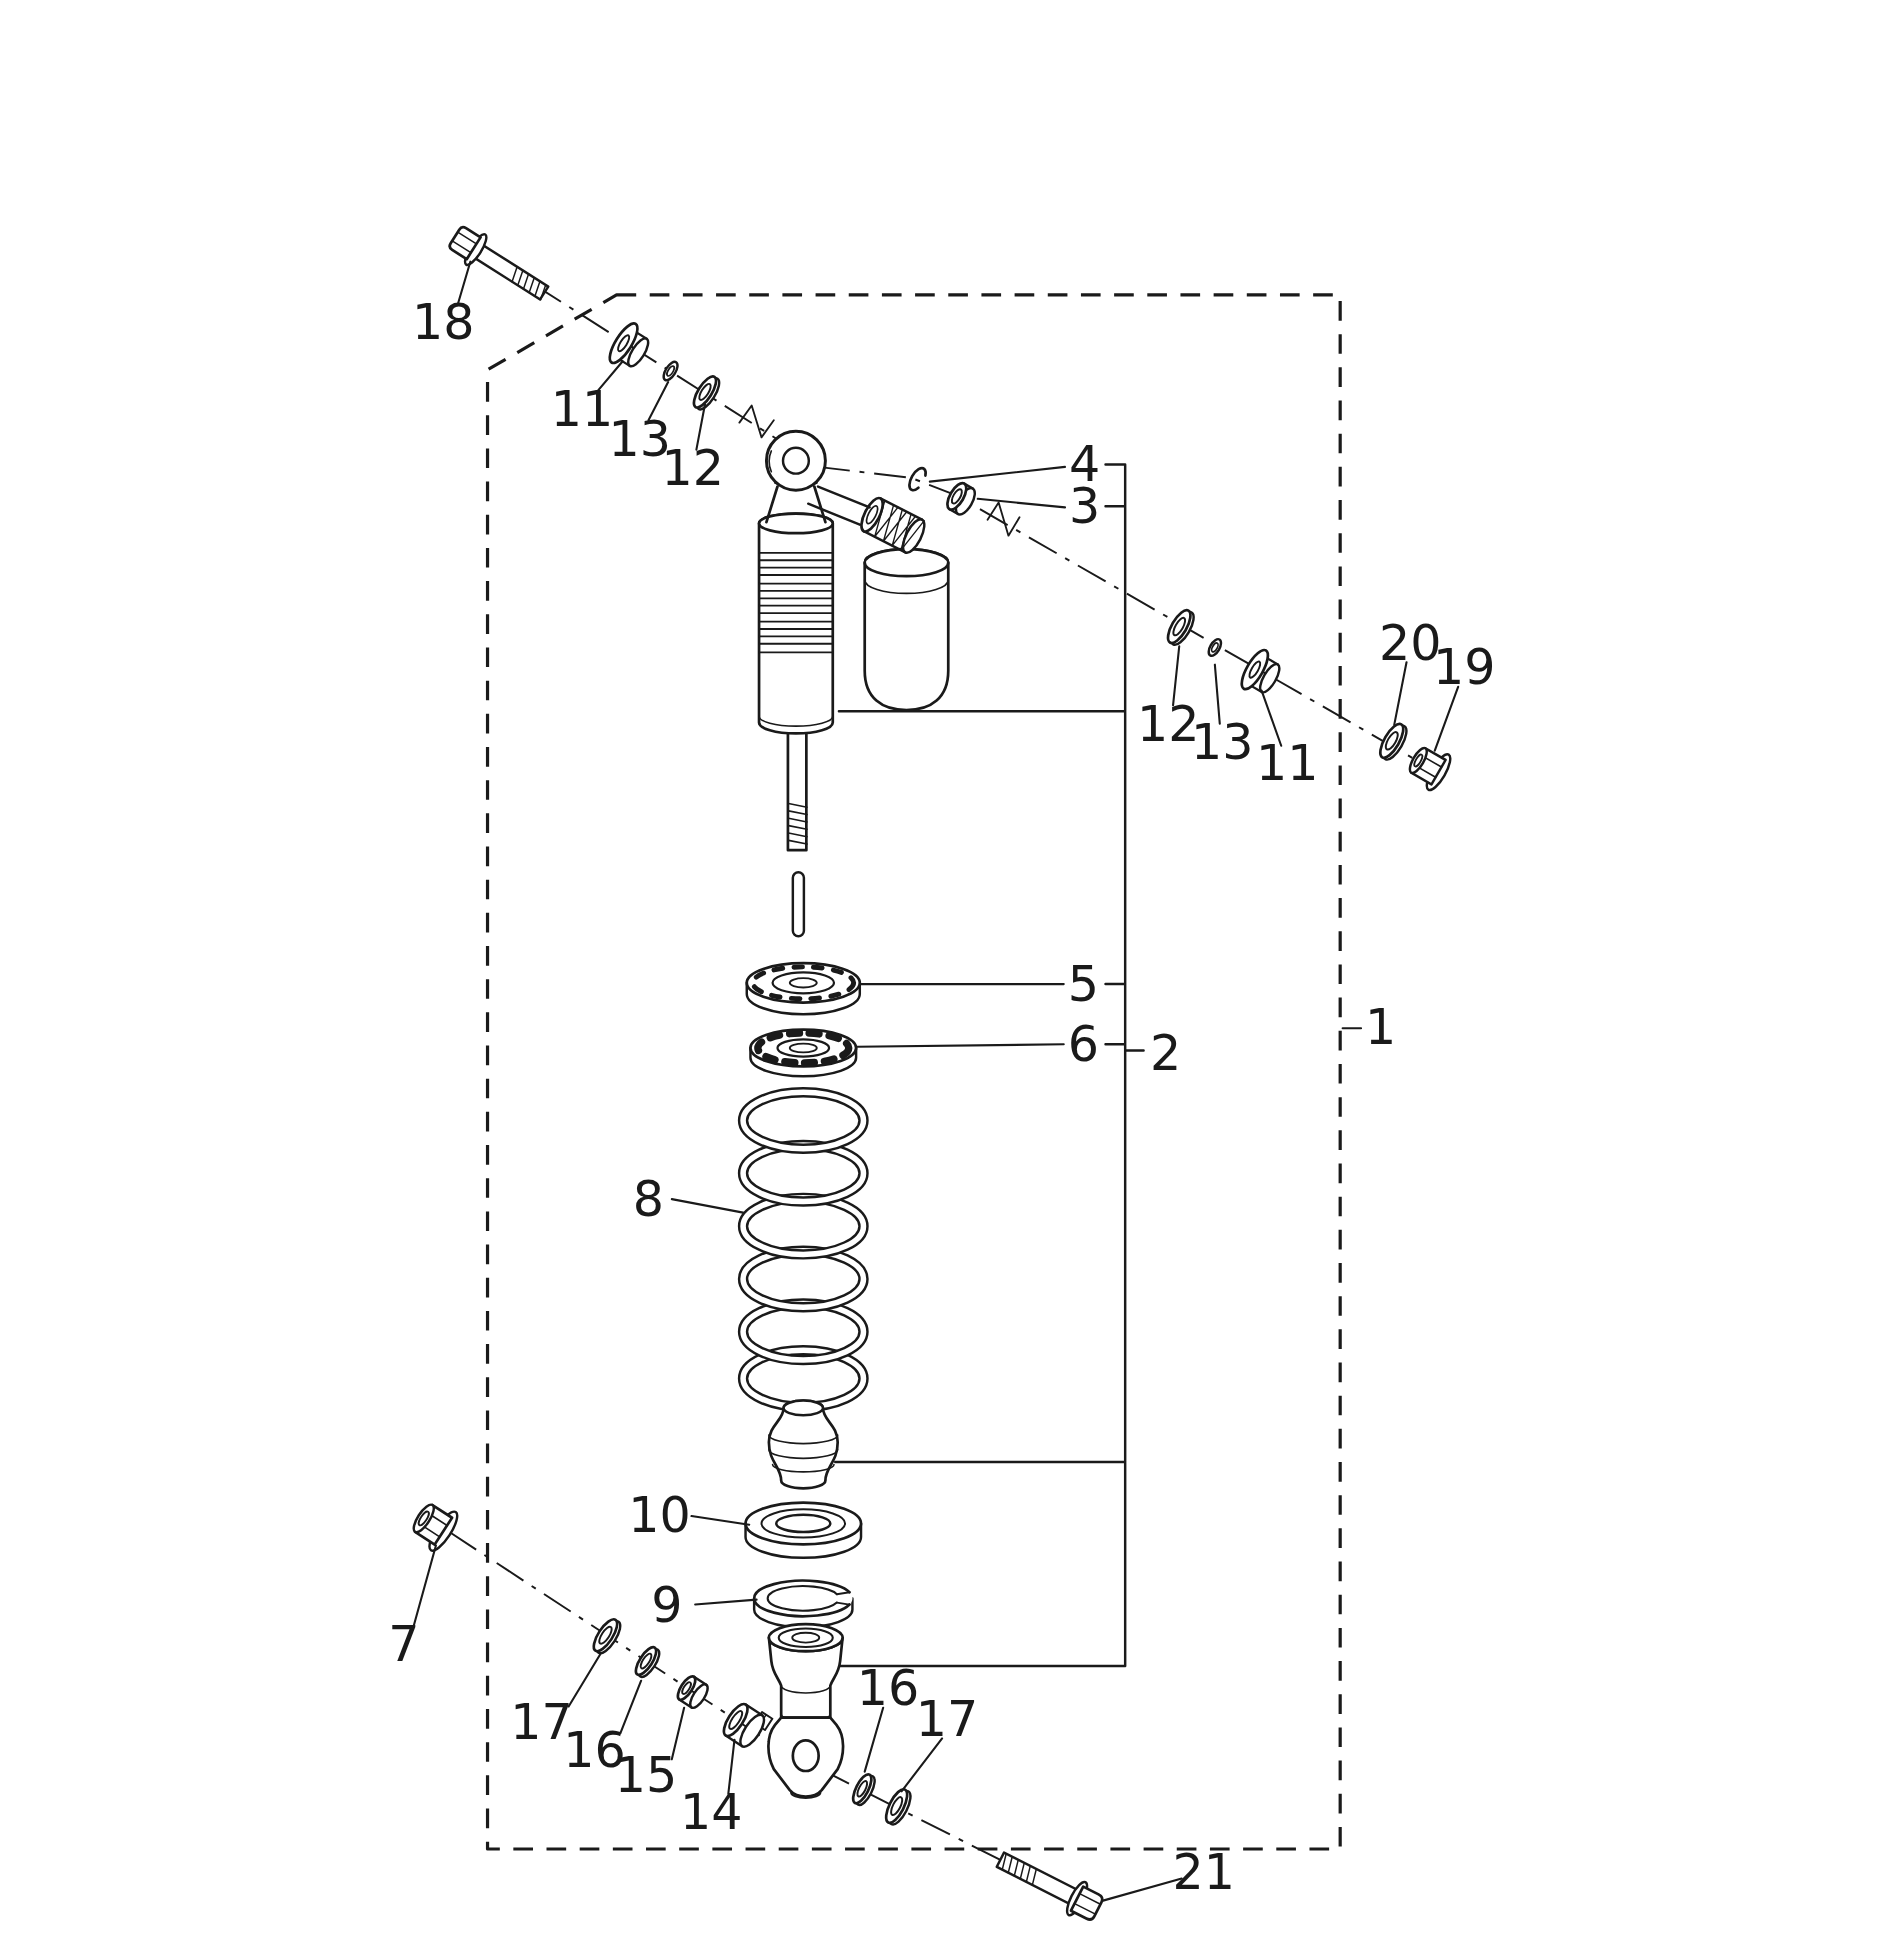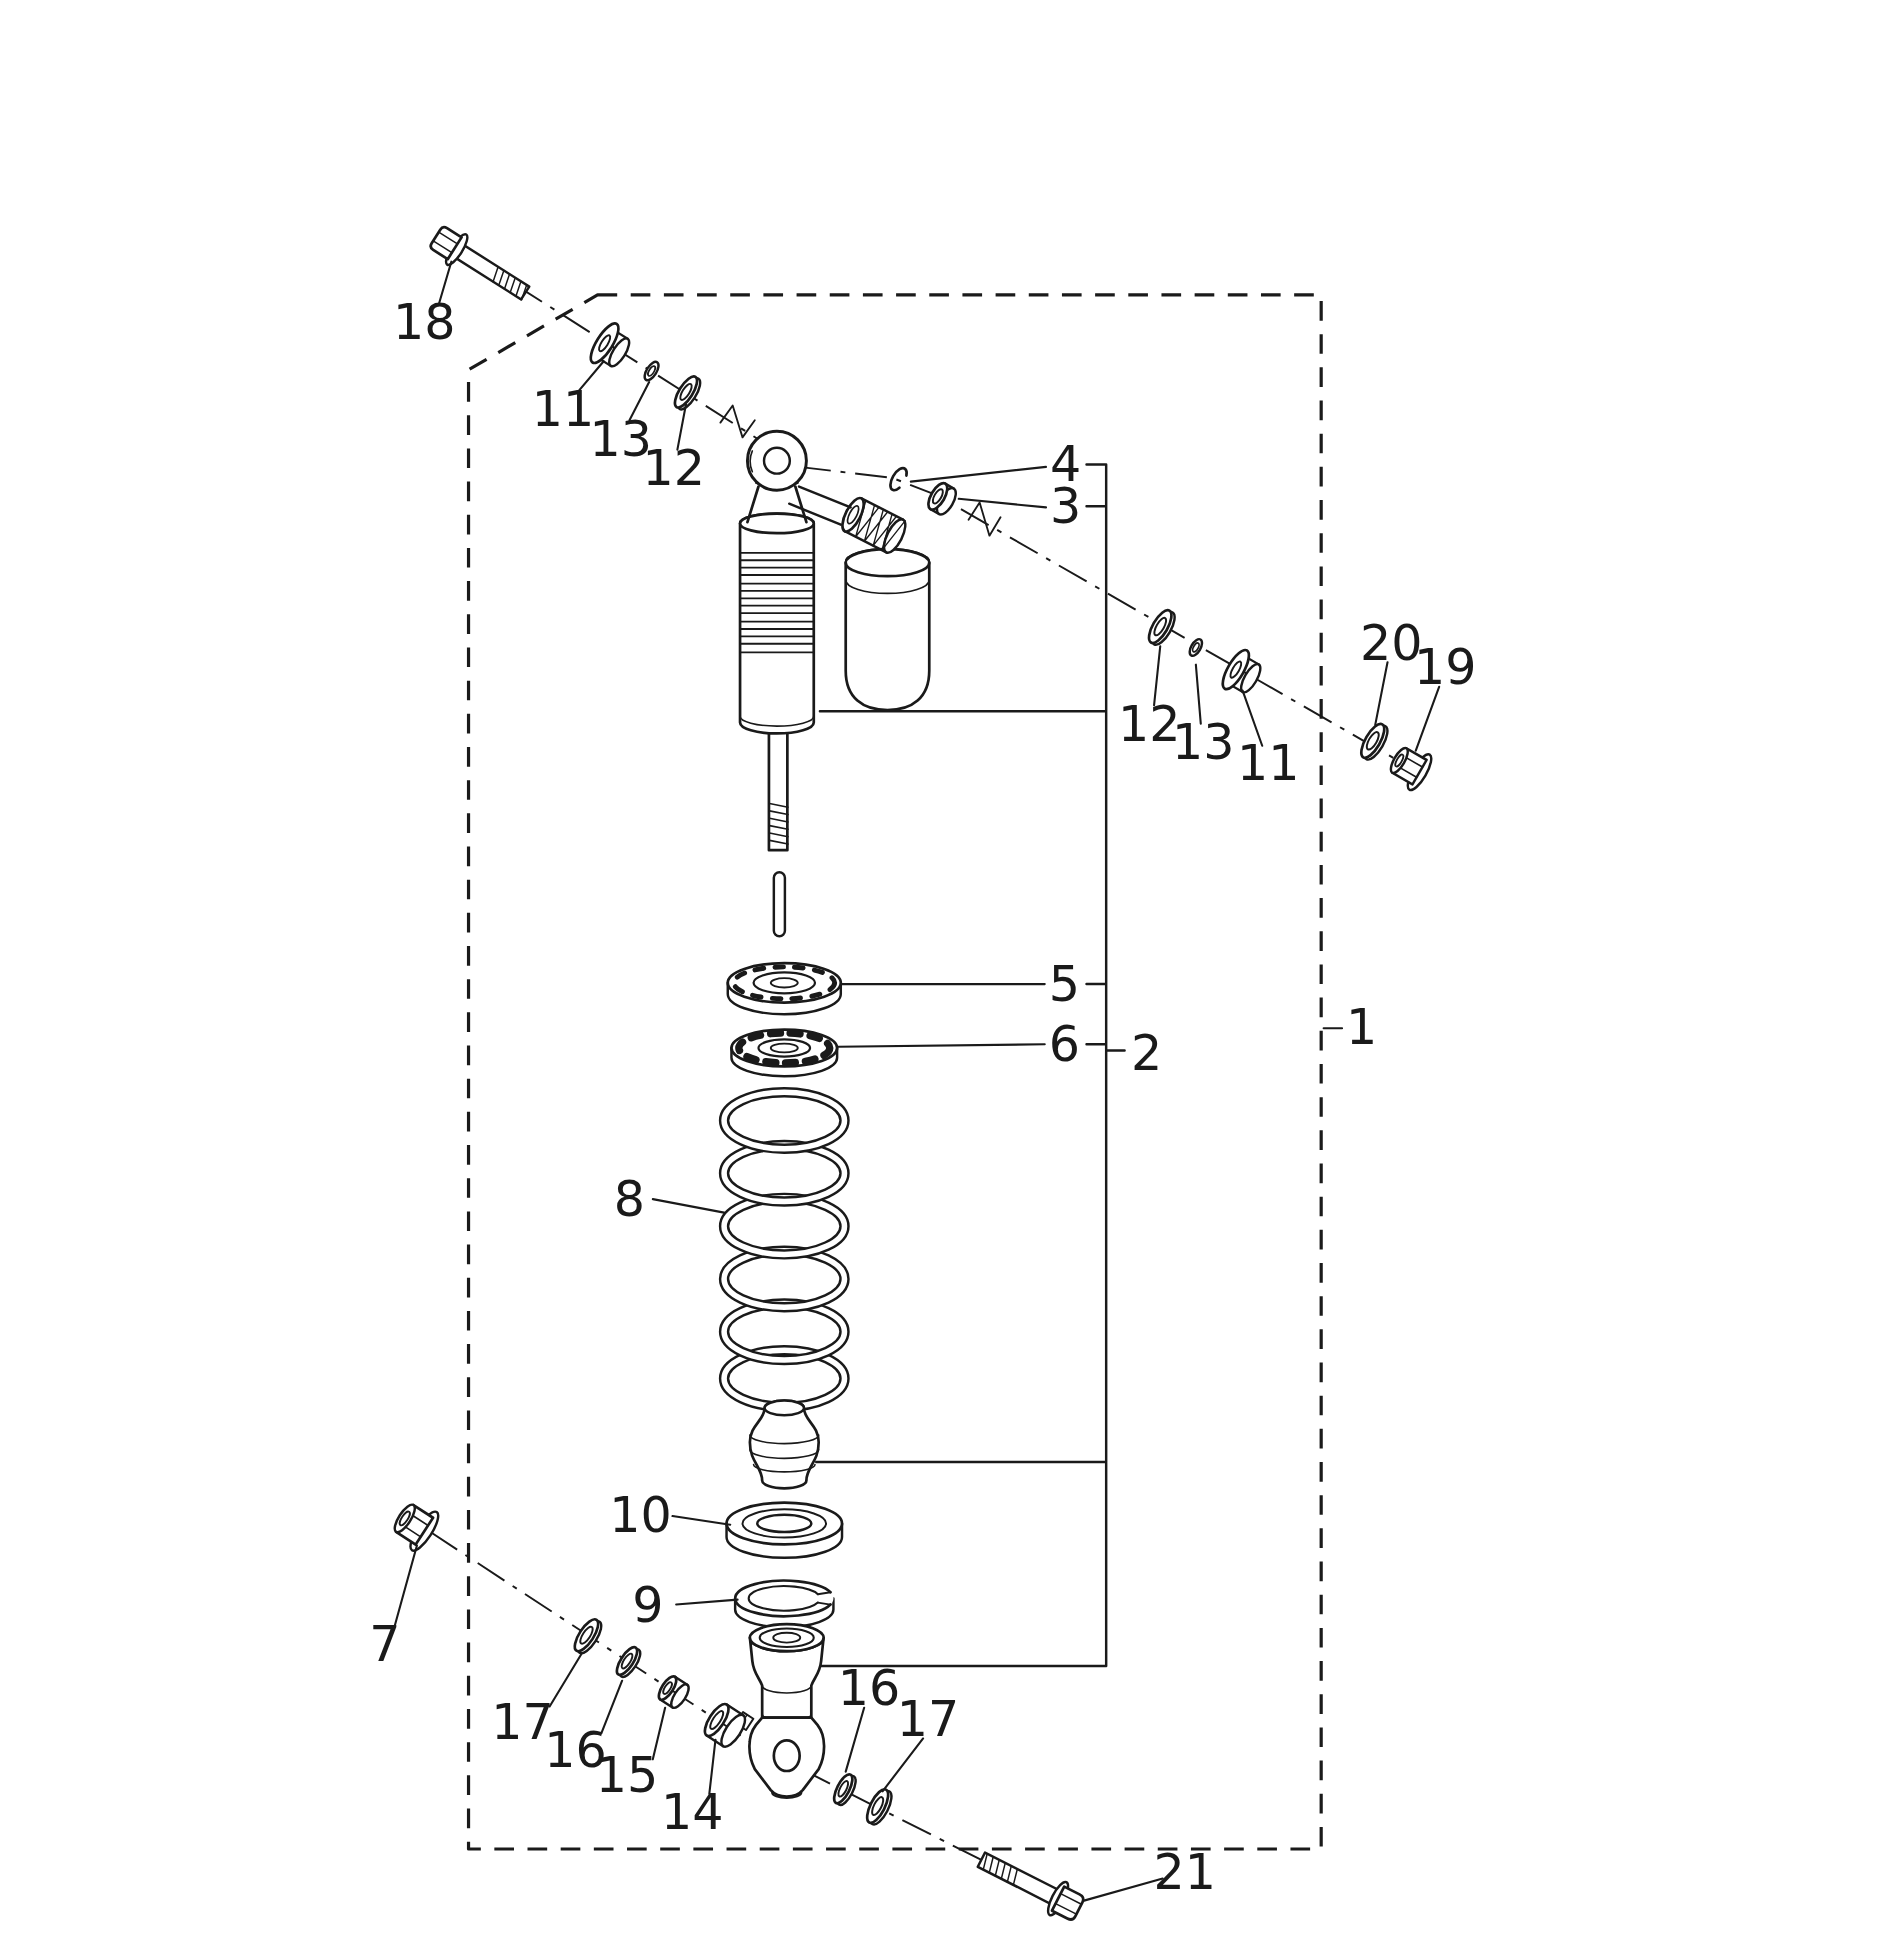--- a/index.html
+++ b/index.html
@@ -1,18 +1,18 @@
 <!DOCTYPE html>
 <html style="--line-color: #1a1a1a; --bg-color: #ffffff;font-size:13.8px"><head>
 <meta charset="utf-8">
 <style>
   :root { --line-color:#1a1a1a; --bg-color:#ffffff; }
   * { box-sizing:border-box; }
   body { margin:0; background:var(--bg-color); }
-  .stage { width:1840px; height:1951px; background:var(--bg-color); position:relative; overflow:hidden; }
+  .stage { width:1840px; height:1951px; background:var(--bg-color); position:relative; overflow:hidden;padding-left:19px; }
   svg { display:block; }
   .ln { stroke:var(--line-color); fill:none; stroke-linecap:round; stroke-linejoin:round; }
   .fw { fill:var(--bg-color); }
   .fn { fill:none; }
   .wn { stroke:var(--bg-color); fill:none; }
   .dash { stroke-dasharray:16 11; stroke-linecap:butt; }
   .cline { stroke-dasharray:26 8 4 8; stroke-width:1.6; stroke-linecap:butt; }
   text.callout {
     font-family:"DejaVu Sans","Liberation Sans",sans-serif;
     font-size:40px; fill:var(--line-color);

